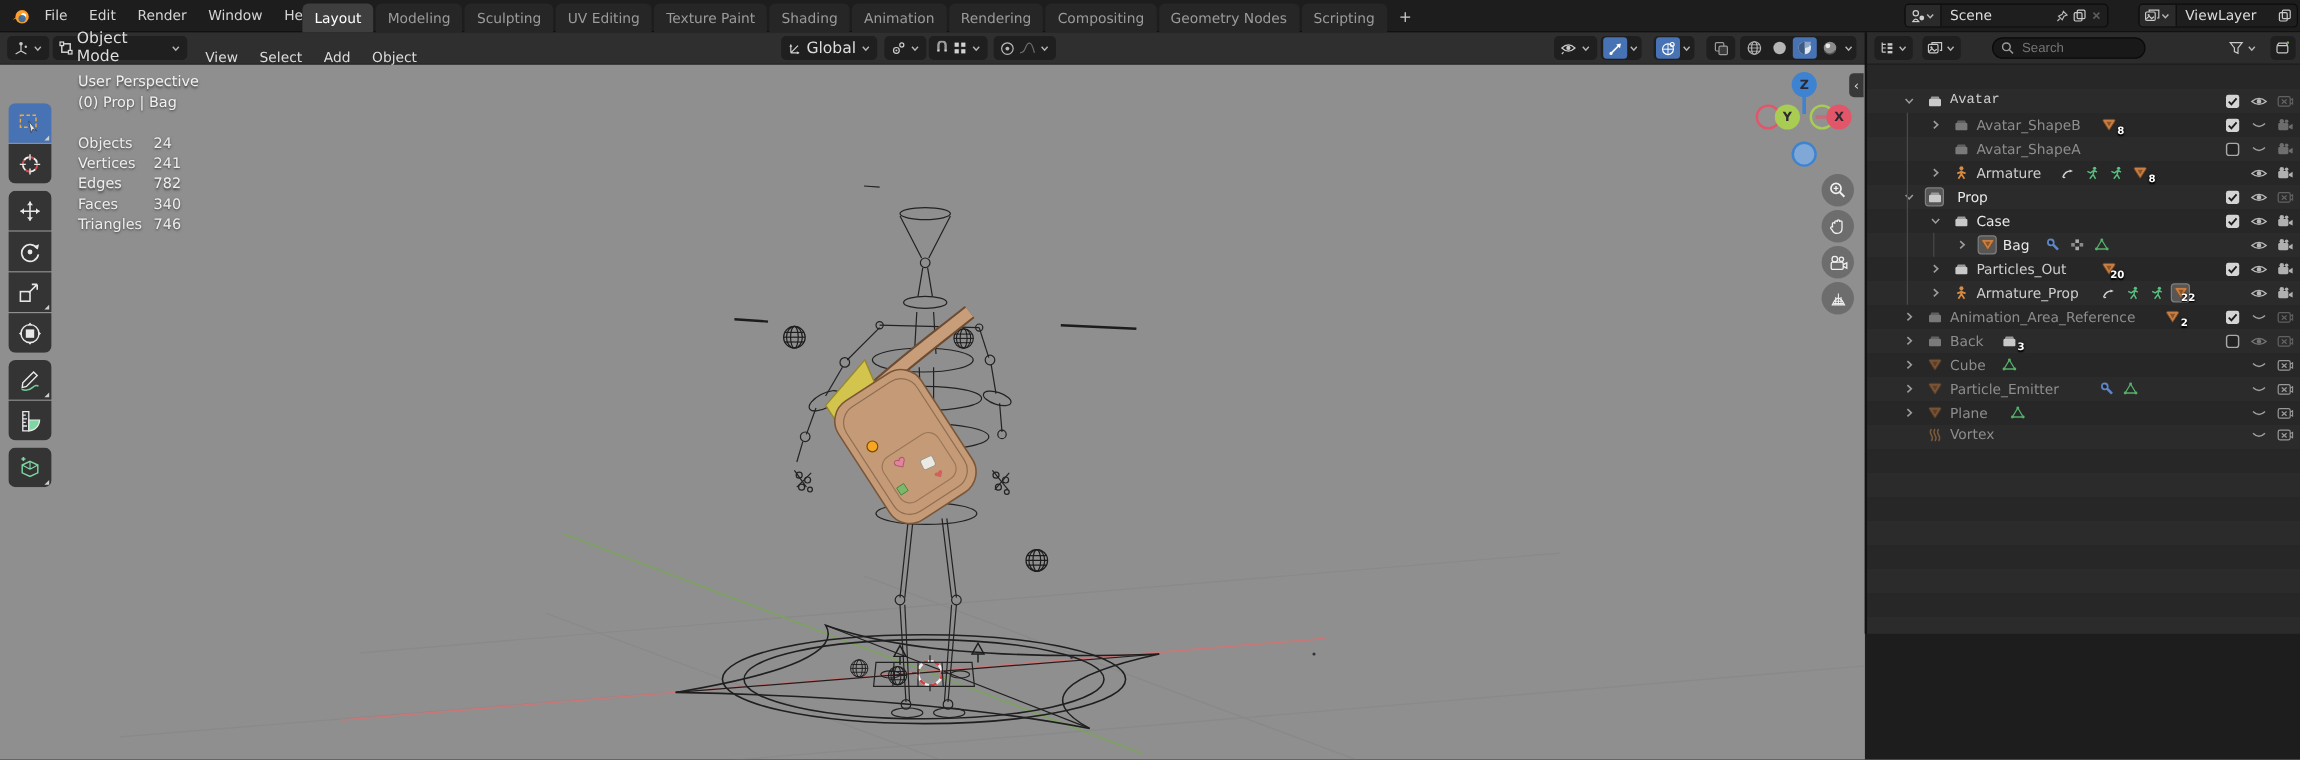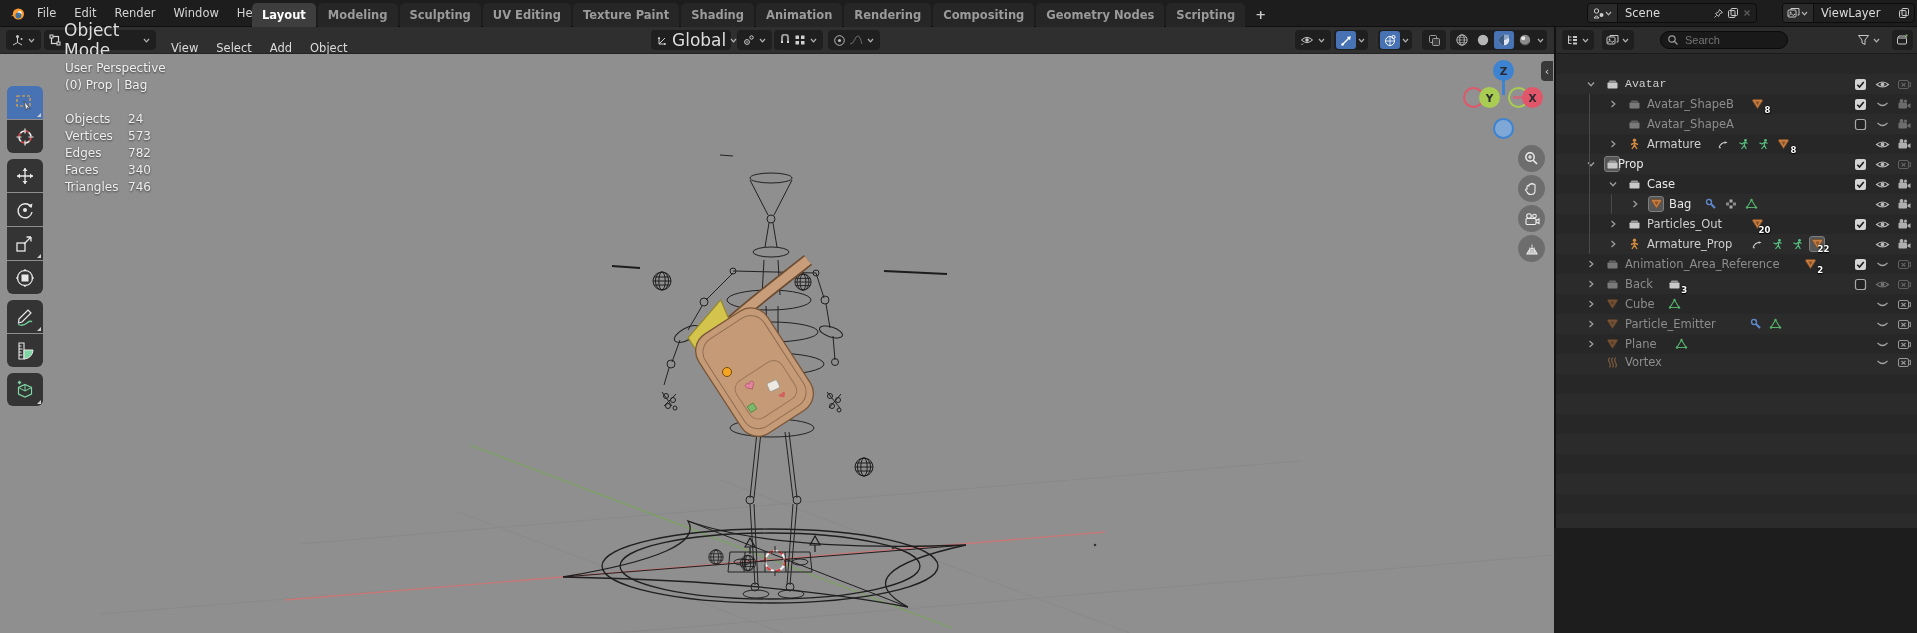--- a/index.html
+++ b/index.html
@@ -6,35 +6,35 @@
   body{width:1917px;height:633px;overflow:hidden;position:relative;background:#1d1d1d;
        font-family:"DejaVu Sans",sans-serif;-webkit-font-smoothing:antialiased;}
   .ic{display:inline-flex;align-items:center;justify-content:center;line-height:0;}
   .ic svg{display:block;}
   
   .topbar{position:absolute;left:0;top:0;width:1917px;height:27px;background:#1d1d1d;
           border-bottom:1px solid #0f0f0f;box-sizing:border-box;}
   .logo{position:absolute;left:9px;top:5px;}
   .menubar{position:absolute;left:28px;top:0;height:26px;display:flex;align-items:center;}
   .mitem{color:#d4d4d4;font-size:11.5px;padding:0 9px;height:26px;line-height:26px;cursor:default;}
-  .tabs{position:absolute;left:252px;top:3px;height:24px;display:flex;gap:2px;align-items:flex-end;font-weight:bold;}
+  .tabs{position:absolute;left:252px;top:3px;height:24px;display:flex;gap:2px;align-items:flex-end;}
   .tab{height:24px;line-height:24px;padding:0 10px;background:#262626;color:#9b9b9b;
        font-size:11.5px;border-radius:5px 5px 0 0;white-space:nowrap;}
   .tab.active{background:#3e3e3e;color:#ffffff;}
   .tab.addtab{padding:0 8px;color:#c9c9c9;background:transparent;font-size:13px;}
   .idwidget{position:absolute;top:3px;height:20px;display:flex;align-items:center;background:#1e1e1e;
             border:1px solid #0c0c0c;border-radius:4px;box-sizing:border-box;overflow:hidden;}
   .idwidget .seg{display:flex;align-items:center;height:100%;padding:0 4px;background:#2a2a2a;border-right:1px solid #0c0c0c;}
   .idwidget .nm{color:#dcdcdc;font-size:11.5px;padding:0 7px;flex:1;white-space:nowrap;}
   .idwidget .tail{display:flex;align-items:center;gap:3px;padding:0 4px;}
   
   .vph{position:absolute;left:0;top:27px;width:1554px;height:27px;background:#2f2f2f;
        border-bottom:1px solid #232323;box-sizing:border-box;}
   .hbtn{position:absolute;top:3px;height:20px;background:#1f1f1f;border-radius:4px;display:flex;
-        align-items:center;padding:0 5px;gap:3px;color:#dedede;font-size:17px;box-sizing:border-box;}
+        align-items:center;padding:0 5px;gap:3px;color:#dedede;font-size:13px;box-sizing:border-box;}
   .hmenus{position:absolute;left:162px;top:0;height:42px;display:flex;align-items:center;}
   .hmenu{color:#dcdcdc;font-size:11.5px;padding:0 9px;}
   .seggroup{position:absolute;top:3px;height:20px;background:#1f1f1f;border-radius:4px;display:flex;align-items:center;padding:0 2px;gap:1px;}
   .seg20{width:20px;height:18px;display:flex;align-items:center;justify-content:center;border-radius:3px;}
   .seg20.on{background:#4772b3;}
   
   .viewport{position:absolute;left:0;top:54px;width:1554px;height:579px;background:#8f8f8f;}
   .canvas{position:absolute;left:0;top:0;}
   .ovtext{position:absolute;left:65px;top:6px;color:#f1f1f1;font-size:12px;line-height:17px;
           text-shadow:0 1px 2px rgba(40,40,40,.8);}
@@ -609,21 +609,21 @@
     <div>User Perspective</div>
     <div>(0) Prop | Bag</div>
   </div>
   <div class="stats">
       <div class="srow">
         <span class="sl">Objects</span>
         <span>24</span>
       </div>
       <div class="srow">
         <span class="sl">Vertices</span>
-        <span>573</span>
+        <span>241</span>
       </div>
       <div class="srow">
         <span class="sl">Edges</span>
         <span>782</span>
       </div>
       <div class="srow">
         <span class="sl">Faces</span>
         <span>340</span>
       </div>
       <div class="srow">
@@ -932,21 +932,21 @@
           <svg width="10" height="10" viewBox="0 0 10 10" fill="none">
             <path d="M2 3.5 L5 6.8 L8 3.5" stroke="#9d9d9d" stroke-width="1.3"></path>
           </svg>
         </span>
         <span class="ic oic boxed" style="left: 48px;">
           <svg width="13" height="12" viewBox="0 0 13 12" fill="none">
             <rect x="1.5" y="4.5" width="10" height="6" rx=".8" fill="#c9c9c9"></rect>
             <path d="M2.5 4.5 L3.5 2.5 h6 l1 2" fill="#9a9a9a"></path>
           </svg>
         </span>
-        <span class="lbl bright" style="left: 62px;">Prop</span>
+        <span class="lbl bright" style="left: 75px;">Prop</span>
         <span class="tgl" style="left: 296px;">
           <span class="ic">
             <svg width="13" height="13" viewBox="0 0 13 13" fill="none">
               <rect x="1" y="1" width="11" height="11" rx="2" fill="#d4d4d4"></rect>
               <path d="M3.3 6.7 L5.5 9 L9.8 4" stroke="#1b1b1b" stroke-width="1.6"></path>
             </svg>
           </span>
         </span>
         <span class="tgl" style="left: 318px;">
           <span class="ic">

